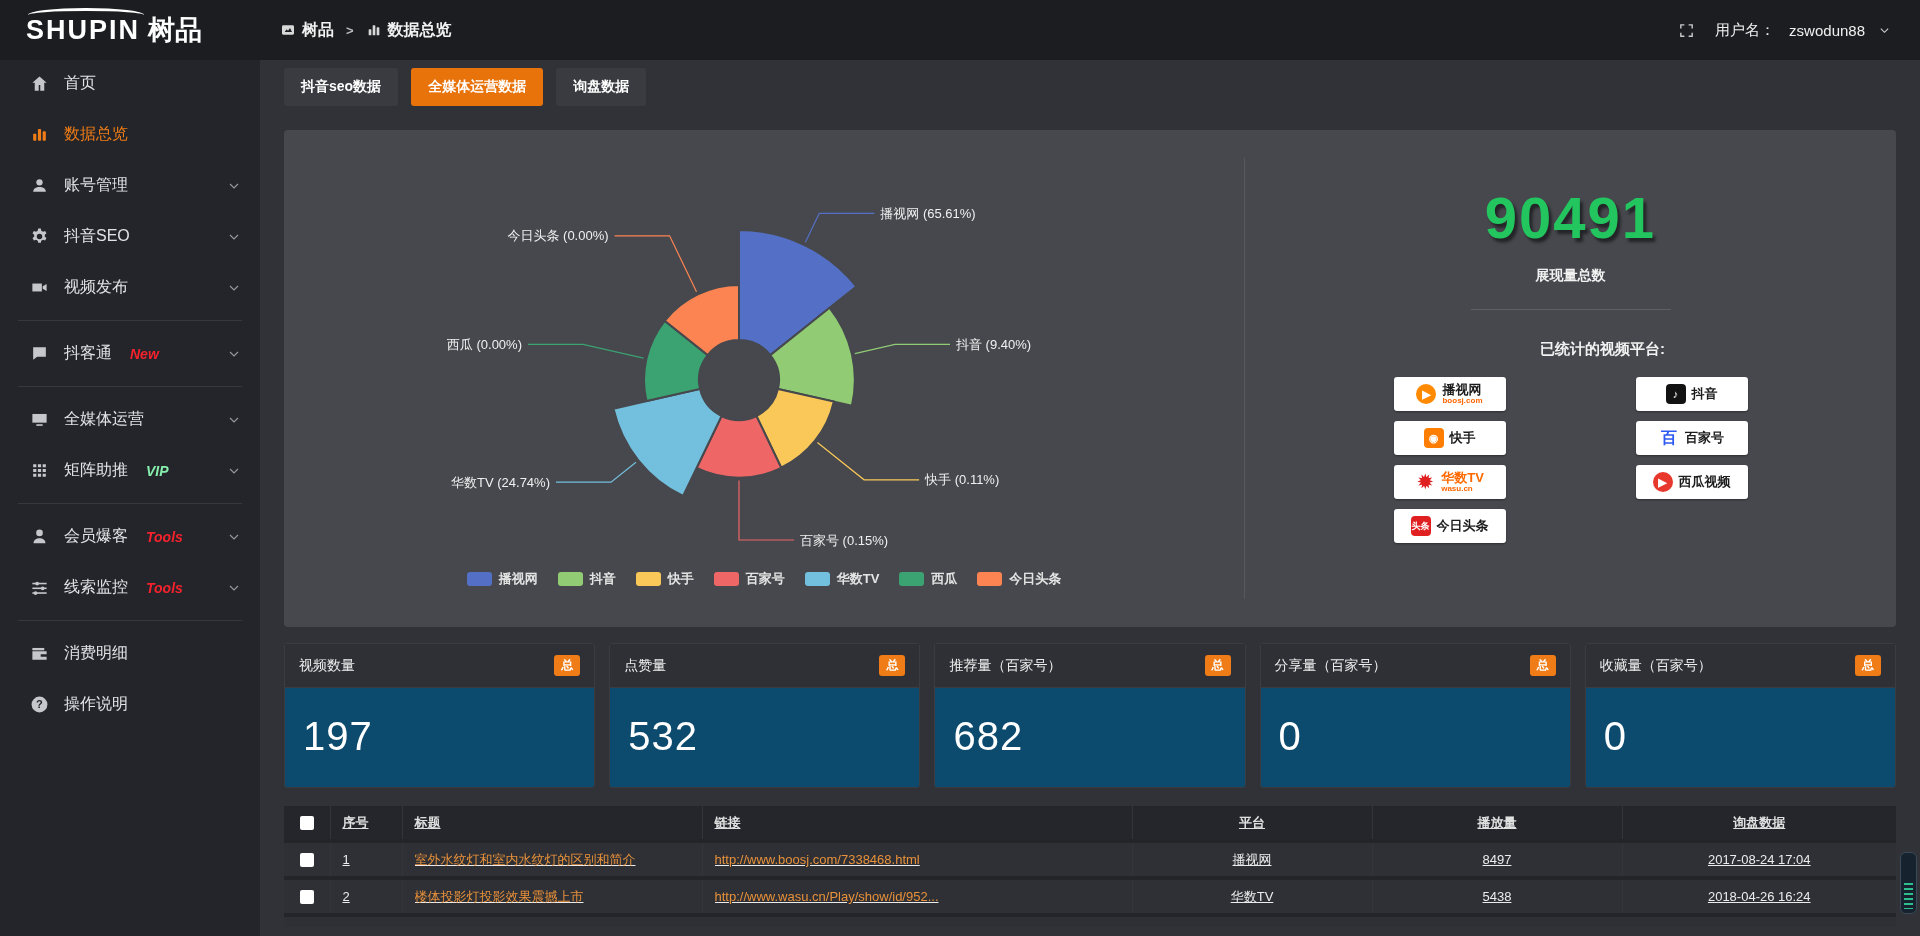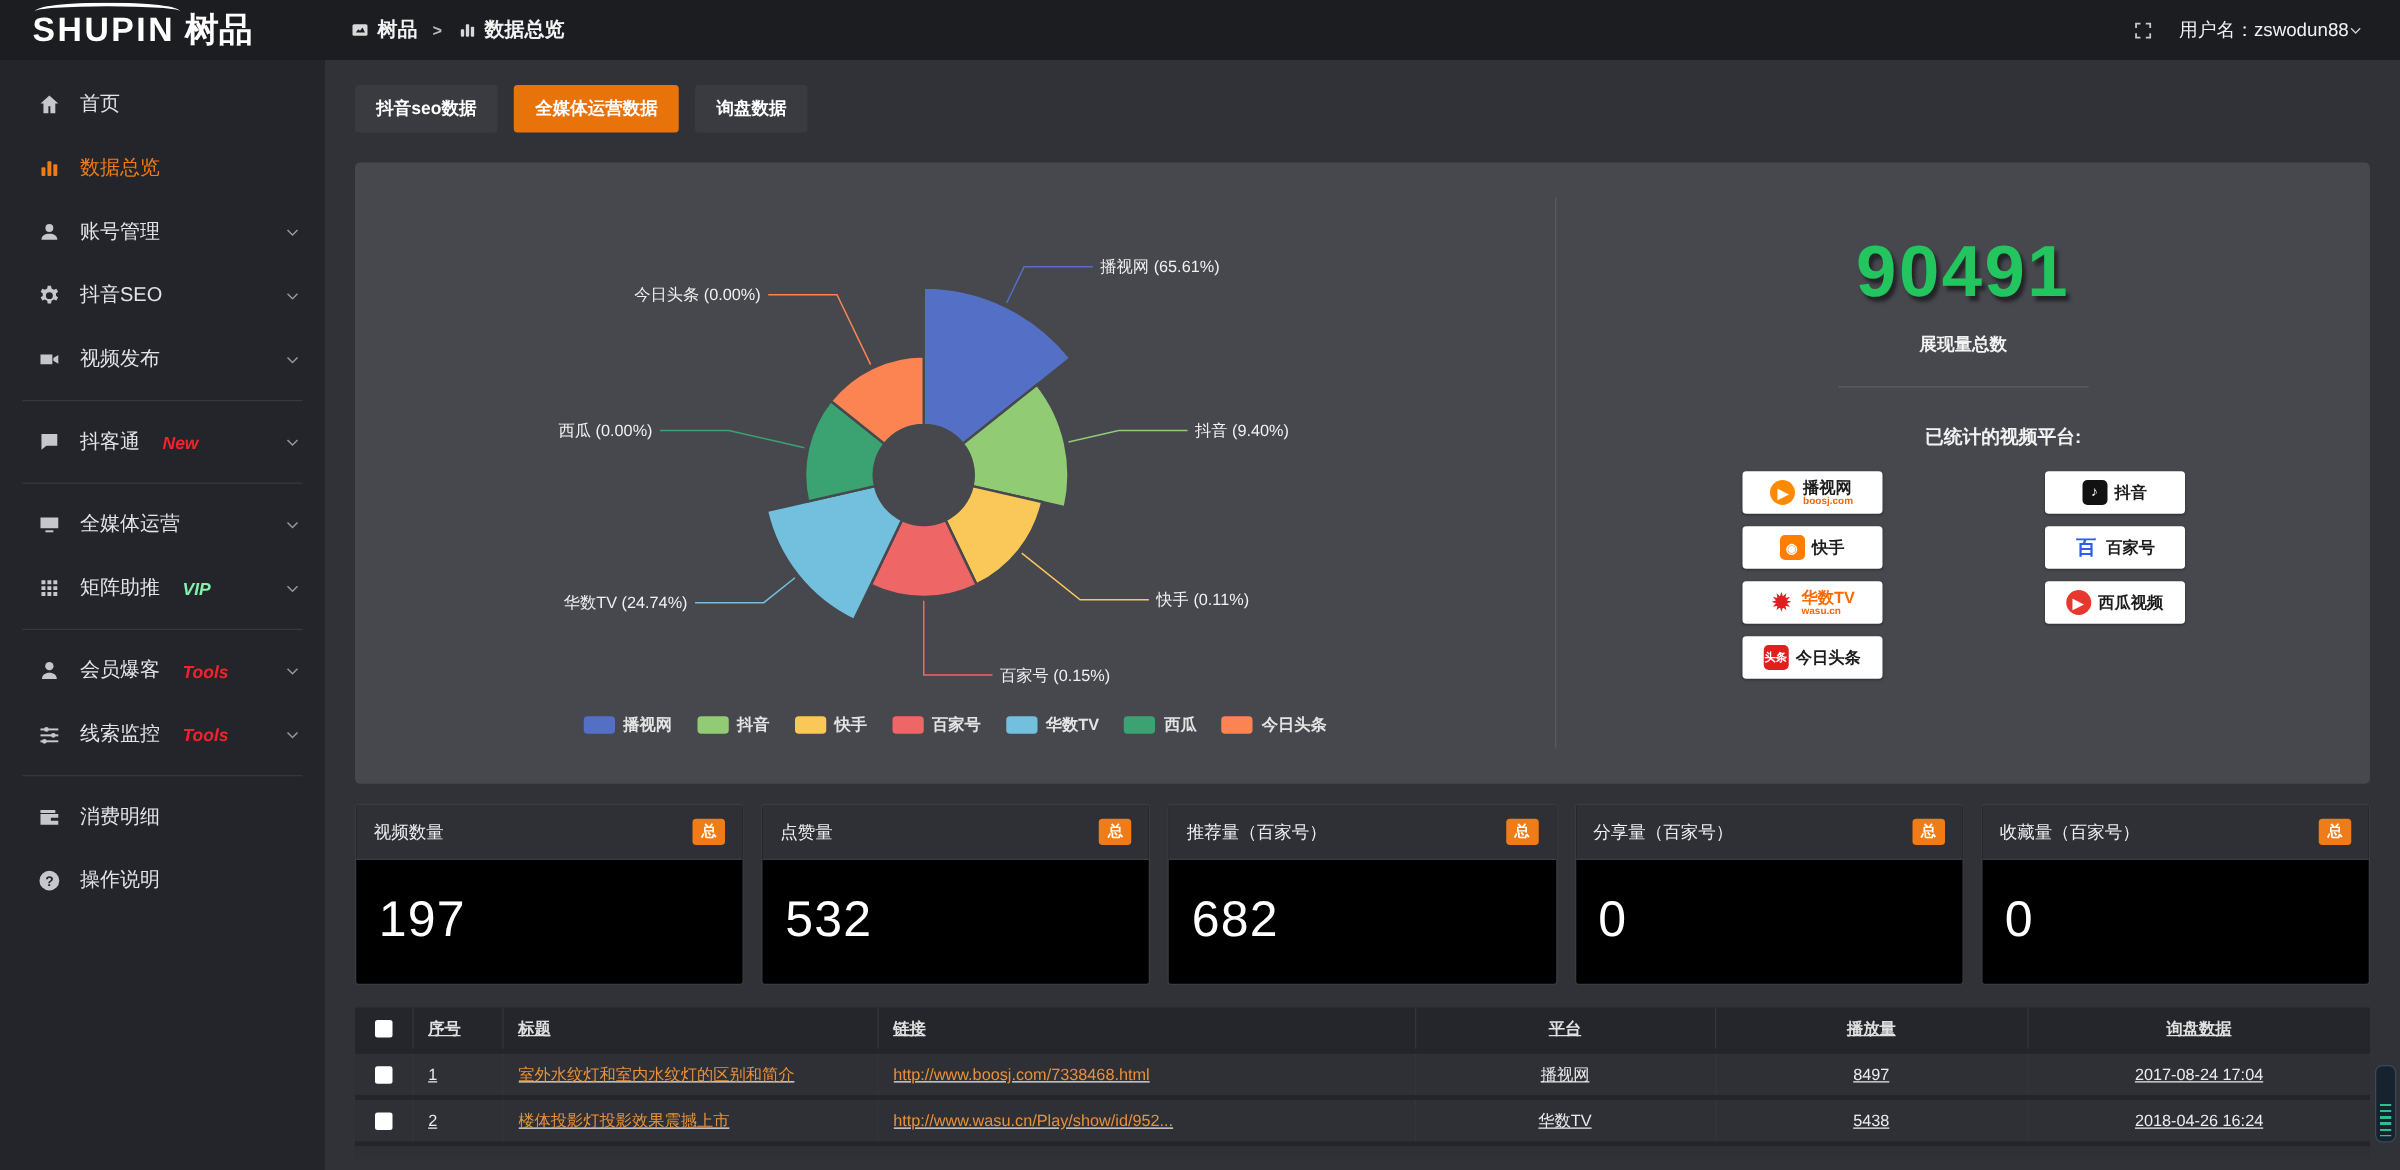--- a/index.html
+++ b/index.html
@@ -4,35 +4,35 @@
 <style>
   * { box-sizing: border-box; }
   html,body { margin:0; padding:0; }
   body {
     width:1920px; height:936px; overflow:hidden;
     background:#303237; color:#e9e9e9;
     font-family:"Liberation Sans", sans-serif;
   }
   
   .topbar {
-    position:fixed; top:0; left:0; width:1920px; height:48px;
+    position:fixed; top:0; left:0; width:1920px; height:60px;
     background:#1b1d21; display:flex; align-items:center; z-index:20;
   }
   .logo { width:260px; padding-left:26px; display:flex; align-items:baseline; position:relative; cursor:pointer; }
   .logo-arc { position:absolute; top:2px; left:28px; width:116px; height:14px;
     border-top:3px solid #fff; border-radius:50% 50% 0 0; }
   .logo-en { font-size:27px; font-weight:800; letter-spacing:2px; color:#fff; line-height:48px; }
   .logo-cn { font-size:27px; font-weight:900; color:#fff; margin-left:8px; }
   .breadcrumb { display:flex; align-items:center; margin-left:20px; font-size:16px; font-weight:bold; color:#f2f2f2; }
   .bc-item { display:flex; align-items:center; gap:6px; cursor:pointer; }
   .bc-item .icon { width:16px; height:16px; color:#d8d8d8; }
   .bc-sep { margin:0 12px; color:#bbb; font-size:13px; }
   .topbar-right { margin-left:auto; display:flex; align-items:center; gap:20px; padding-right:30px; }
   .fs-icon { width:17px; height:17px; color:#c9c9c9; cursor:pointer; }
-  .username { display:flex; align-items:center; gap:0; font-size:15px; color:#f0f0f0; cursor:pointer; }
+  .username { display:flex; align-items:center; gap:14px; font-size:15px; color:#f0f0f0; cursor:pointer; }
   .username .chev { width:11px; height:11px; color:#cfcfcf; }
   
   .sidebar {
     position:fixed; top:48px; left:0; bottom:0; width:260px;
     background:#23252a; padding-top:10px;
   }
   .sb-item { display:flex; align-items:center; padding:15px 20px 15px 30px; font-size:16px; color:#e2e3e5; cursor:pointer; }
   .sb-item .icon { width:19px; height:19px; margin-right:15px; color:#c6c7ca; flex:none; }
   .sb-item.active { color:#ef7c16; }
   .sb-item.active .icon { color:#ef7c16; }
@@ -65,21 +65,21 @@
     gap:6px; height:34px; cursor:pointer; box-shadow:0 1px 2px rgba(0,0,0,.35); }
   .plogo { width:20px; height:20px; border-radius:4px; display:inline-flex; align-items:center; justify-content:center;
     color:#fff; font-size:11px; font-weight:bold; flex:none; }
   .plogo.round { border-radius:50%; }
   .plogo.bare { background:transparent; font-size:18px; }
   .ptext { display:flex; flex-direction:column; align-items:flex-start; line-height:1.05; }
   .pname { font-size:13px; font-weight:bold; color:#1c1c1c; }
   .psub { font-size:8px; font-weight:bold; color:#f60; }
   
   .stats-row { display:grid; grid-template-columns:repeat(5,1fr); gap:14px; margin-top:16px; }
-  .stat-card { background:#000000; border:1px solid #3a3c41; border-radius:3px; height:145px; }
+  .stat-card { background:#0c4a6e; border:1px solid #3a3c41; border-radius:3px; height:145px; }
   .stat-head { display:flex; justify-content:space-between; align-items:center;
     background:#2e3035; border-bottom:1px solid #3a3c41; padding:11px 14px; font-size:14px; color:#eee; }
   .zong { background:#ef7c16; color:#fff; font-size:12px; font-weight:bold; padding:2px 7px; border-radius:3px; cursor:pointer; }
   .stat-value { font-size:40px; color:#fff; padding:26px 0 0 18px; letter-spacing:1px; }
   
   .table-wrap { margin-top:18px; }
   table { width:100%; border-collapse:collapse; font-size:13px; table-layout:fixed; }
   th, td { padding:0 12px; height:37px; border-bottom:4px solid #232529; border-left:1px solid #33353a;text-decoration:underline; }
   th:first-child, td:first-child { border-left:none; }
   thead th { background:#24262b; color:#e0e0e0; font-weight:bold; text-align:left; height:35px; }

